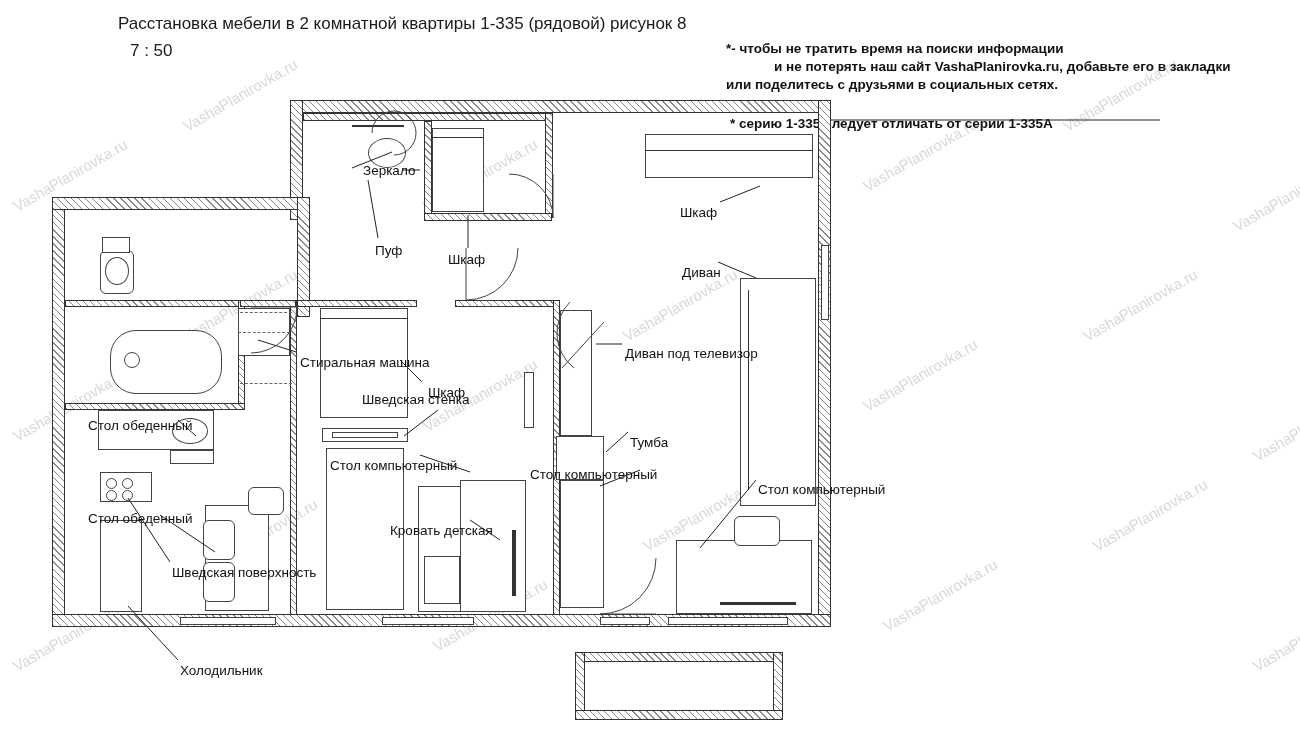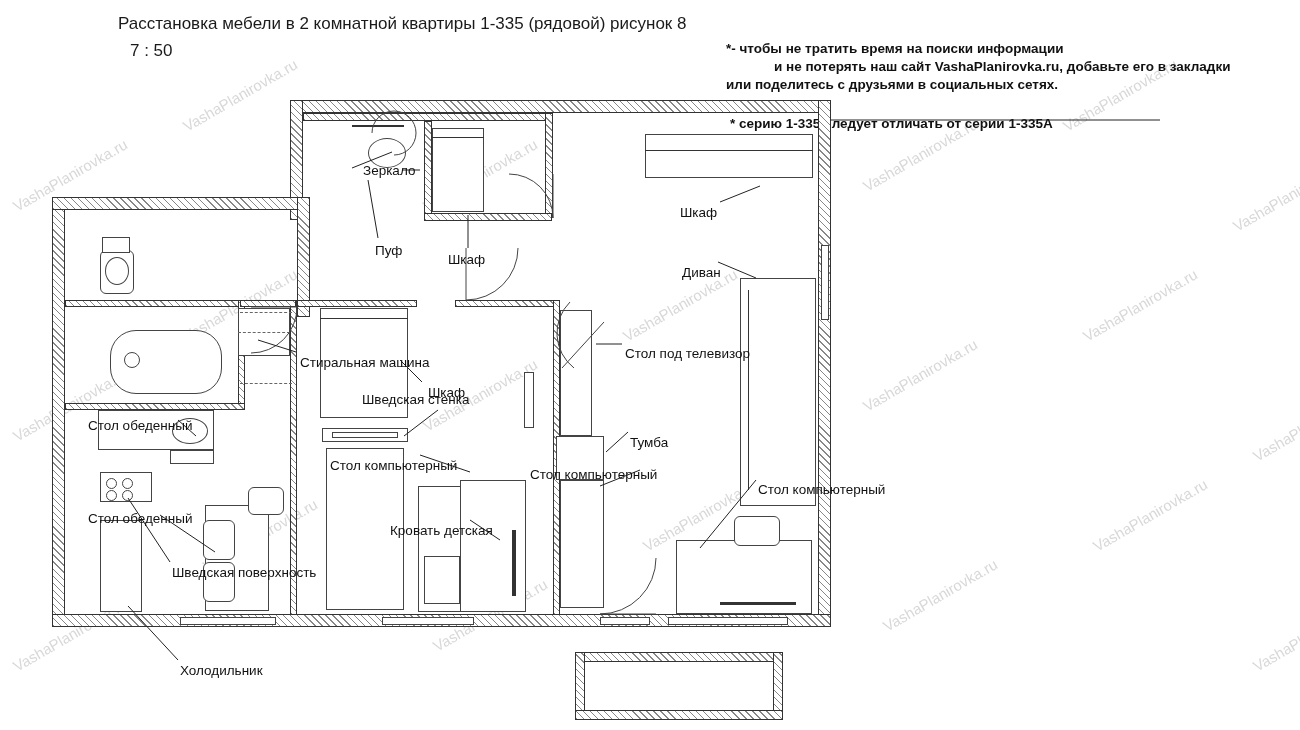--- a/index.html
+++ b/index.html
@@ -196,21 +196,21 @@
     </g>
   </svg>
 
   <div class="lbl" style="left:355px;top:163px;margin-left:8px;">Зеркало</div>
   <div class="lbl" style="left:375px;top:243px;">Пуф</div>
   <div class="lbl" style="left:448px;top:252px;">Шкаф</div>
   <div class="lbl" style="left:680px;top:205px;">Шкаф</div>
   <div class="lbl" style="left:682px;top:265px;">Диван</div>
   <div class="lbl" style="left:300px;top:355px;">Стиральная машина</div>
   <div class="lbl" style="left:428px;top:385px;">Шкаф</div>
-  <div class="lbl" style="left:625px;top:346px;">Стол под телевизор</div>
+  <div class="lbl" style="left:625px;top:346px;">Диван под телевизор</div>
   <div class="lbl" style="left:362px;top:392px;">Шведская стенка</div>
   <div class="lbl" style="left:630px;top:435px;">Тумба</div>
   <div class="lbl" style="left:88px;top:418px;">Стол обеденный</div>
   <div class="lbl" style="left:88px;top:511px;">Стол обеденный</div>
   <div class="lbl" style="left:330px;top:458px;">Стол компьютерный</div>
   <div class="lbl" style="left:530px;top:467px;">Стол компьютерный</div>
   <div class="lbl" style="left:758px;top:482px;">Стол компьютерный</div>
   <div class="lbl" style="left:390px;top:523px;">Кровать детская</div>
   <div class="lbl" style="left:172px;top:565px;">Шведская поверхность</div>
   <div class="lbl" style="left:180px;top:663px;">Холодильник</div>

